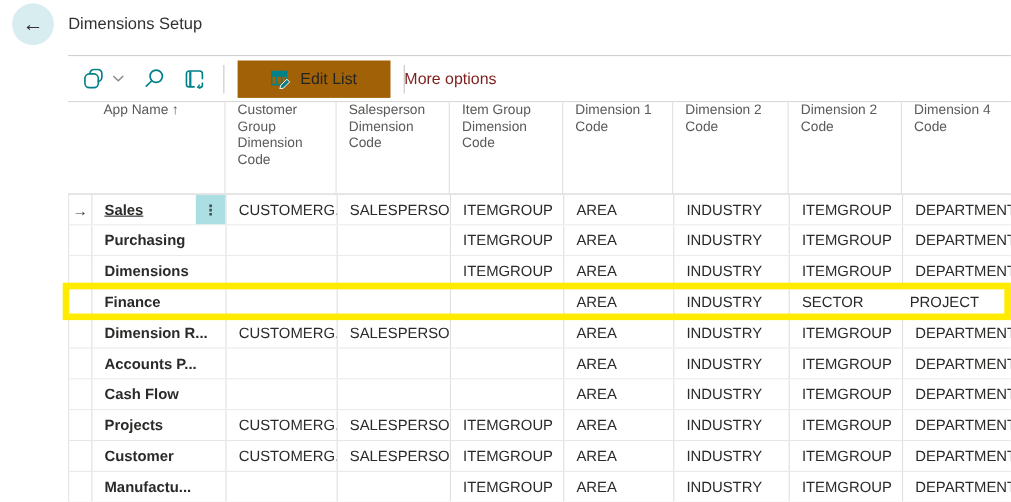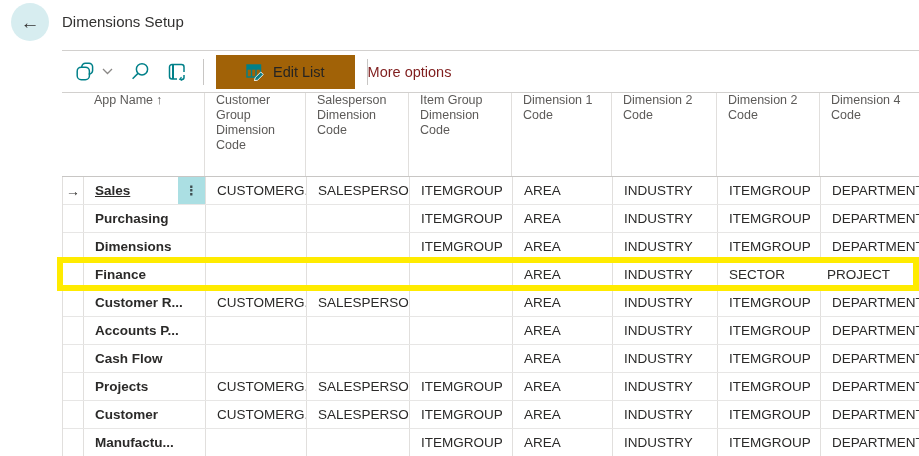--- a/index.html
+++ b/index.html
@@ -280,21 +280,21 @@
       <div class="cell c8">
         <span>SECTOR</span>
       </div>
       <div class="cell c7">
         <span>PROJECT</span>
       </div>
     </div>
     <div class="row">
       <div class="cell c0 selcell"></div>
       <div class="cell c1 appcell">
-        <span>Customer R...</span>
+        <span>Dimension R...</span>
       </div>
       <div class="cell c2">
         <span>CUSTOMERG...</span>
       </div>
       <div class="cell c3">
         <span>SALESPERSON</span>
       </div>
       <div class="cell c4">
         <span></span>
       </div>

